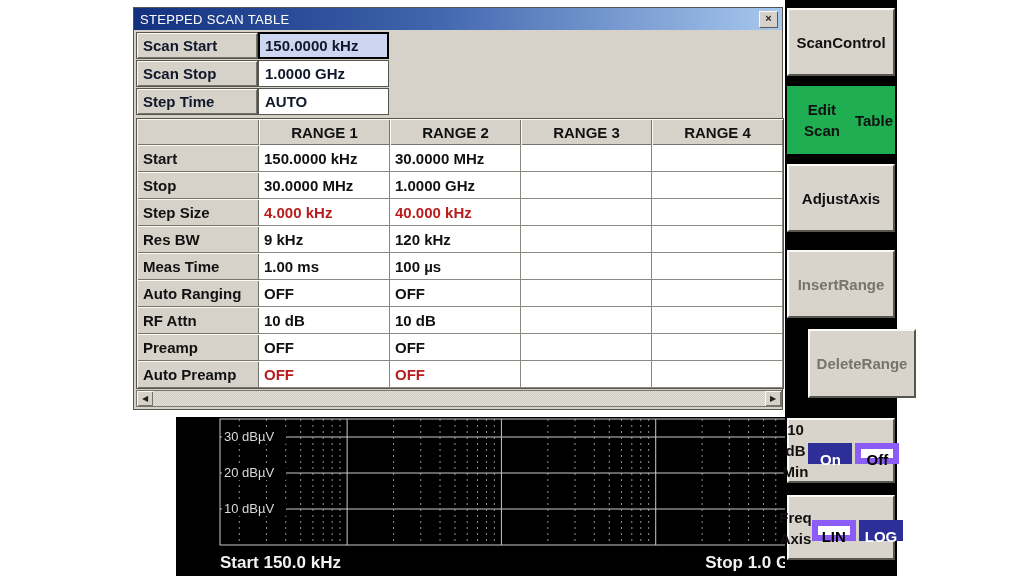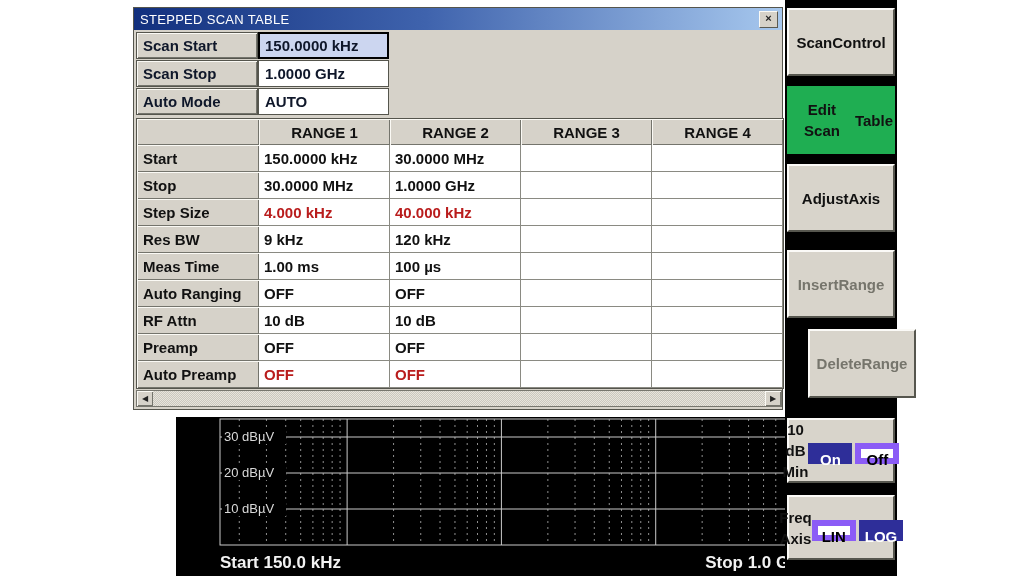--- a/index.html
+++ b/index.html
@@ -82,21 +82,21 @@
     <div class="mini">
         <div class="mini-row">
           <div class="cell label-cell">Scan Start</div>
           <div class="cell value-cell focused">150.0000 kHz</div>
         </div>
         <div class="mini-row">
           <div class="cell label-cell">Scan Stop</div>
           <div class="cell value-cell">1.0000 GHz</div>
         </div>
         <div class="mini-row">
-          <div class="cell label-cell">Auto Mode</div>
+          <div class="cell label-cell">Step Time</div>
           <div class="cell value-cell">AUTO</div>
         </div>
       </div>
 
     <div class="range-table">
         <div class="hdr"></div>
         <div class="hdr">RANGE 1</div>
         <div class="hdr">RANGE 2</div>
         <div class="hdr">RANGE 3</div>
         <div class="hdr">RANGE 4</div>

